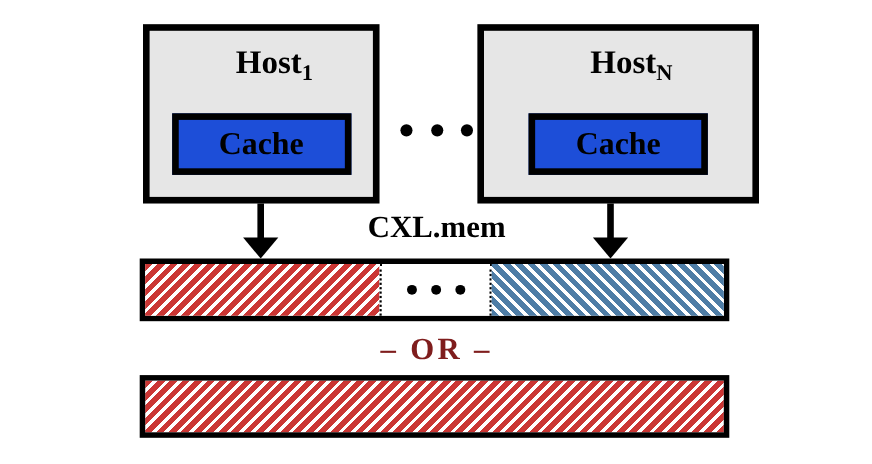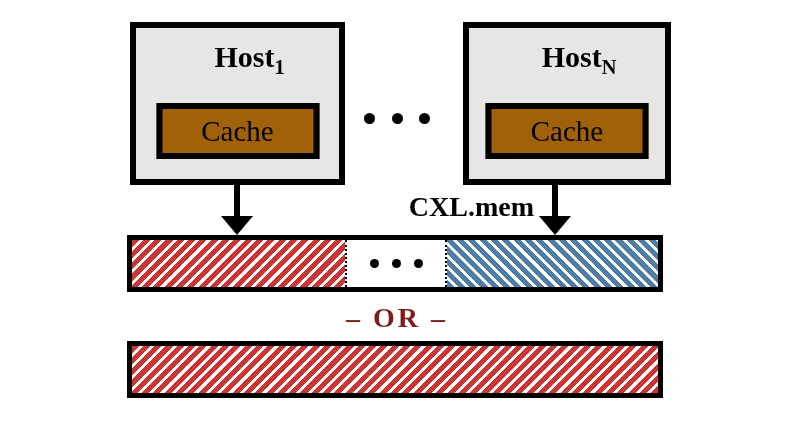--- a/index.html
+++ b/index.html
@@ -16,46 +16,46 @@
   
   .host {
     position: absolute;
     top: 22px;
     height: 163px;
     background: #e6e6e6;
     border: 6px solid #000;
     box-sizing: border-box;
   }
   .host-1 { left: 130px; width: 215px; }
-  .host-n { left: 463px; width: 208px; }
+  .host-n { left: 434px; width: 256px; }
   .host-title {
     text-align: center;
     margin-top: 12px;
     font-size: 30px;
     font-weight: bold;
     line-height: 1.1;
     margin-left: 24px;
   }
   .host-title sub { font-size: 0.68em; }
 
   .cache {
     position: absolute;
     left: 50%;
     transform: translateX(-50%);
     top: 75px;
     width: 163px;
     height: 56px;
-    background: #a16207;
+    background: #1d4ed8;
     border: 6px solid #000;
     box-sizing: border-box;
     display: flex;
     align-items: center;
     justify-content: center;
     font-size: 29px;
-    font-weight: normal;
+    font-weight: bold;
   }
 
   
   .dots {
     position: absolute;
     display: flex;
     justify-content: space-between;
     align-items: center;
   }
   .dots-hosts { left: 364px; top: 112px; width: 66px; height: 12px; }
@@ -95,21 +95,21 @@
     border-left: 16px solid transparent;
     border-right: 16px solid transparent;
     border-top: 19px solid #000;
   }
 
   .cxl-label {
     position: absolute;
     top: 191px;
     left: 260px;
     width: 274px;
-    text-align: right;
+    text-align: center;
     font-size: 28px;
     font-weight: bold;
   }
 
   
   .bar {
     position: absolute;
     left: 127px;
     width: 536px;
     height: 57px;

